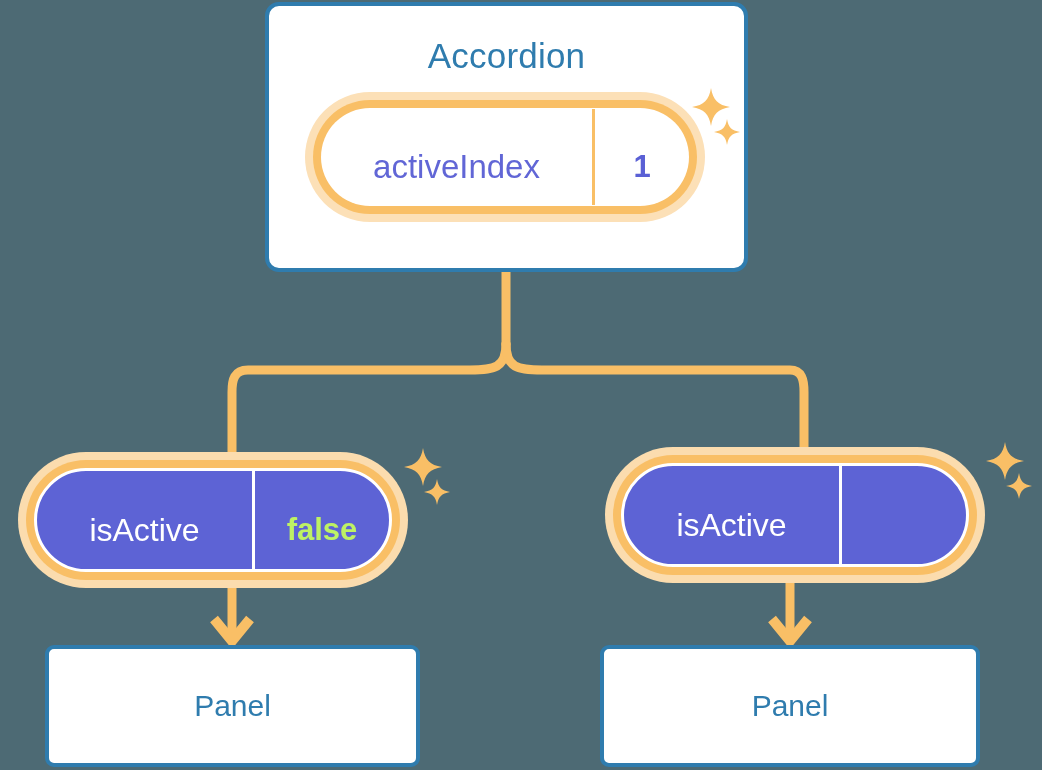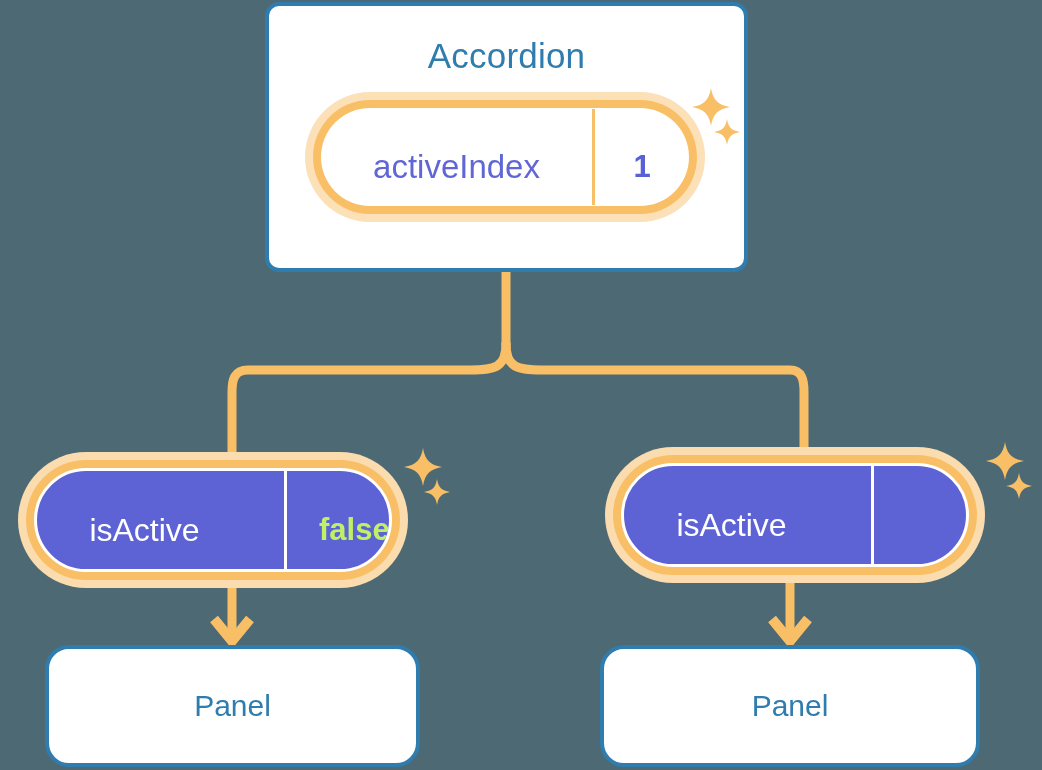--- a/index.html
+++ b/index.html
@@ -57,21 +57,21 @@
     letter-spacing: 0.2px;
     font-weight: 400;
     white-space: nowrap;
   }
 
   
   .panel-card {
     position: absolute;
     background: #ffffff;
     border: 4px solid #2f7cae;
-    border-radius: 24px;
+    border-radius: 9px;
     box-sizing: border-box;
     z-index: 3;
     display: flex;
     align-items: center;
     justify-content: center;
   }
   #panel-left  { left: 45px;  top: 645px; width: 375px; height: 122px; }
   #panel-right { left: 600px; top: 645px; width: 380px; height: 122px; }
   .panel-label {
     color: #2f7cae;
@@ -142,21 +142,20 @@
     font-weight: 700;
   }
 
   
   .pill-state .pill-halo { background: #fbdcae; }
   .pill-state .pill-ring { inset: 8px; background: #f9bf66; }
   .pill-state .pill-body {
     inset: 16px;
     background: #5d63d5;
     border: 3px solid #ffffff;
-    gap: 32px;
   }
   .pill-state .cell-key {
     color: #ffffff;
     font-size: 32px;
     font-weight: 400;
   }
   .pill-state .cell-div {
     flex: 0 0 3px;
     background: #ffffff;
   }

